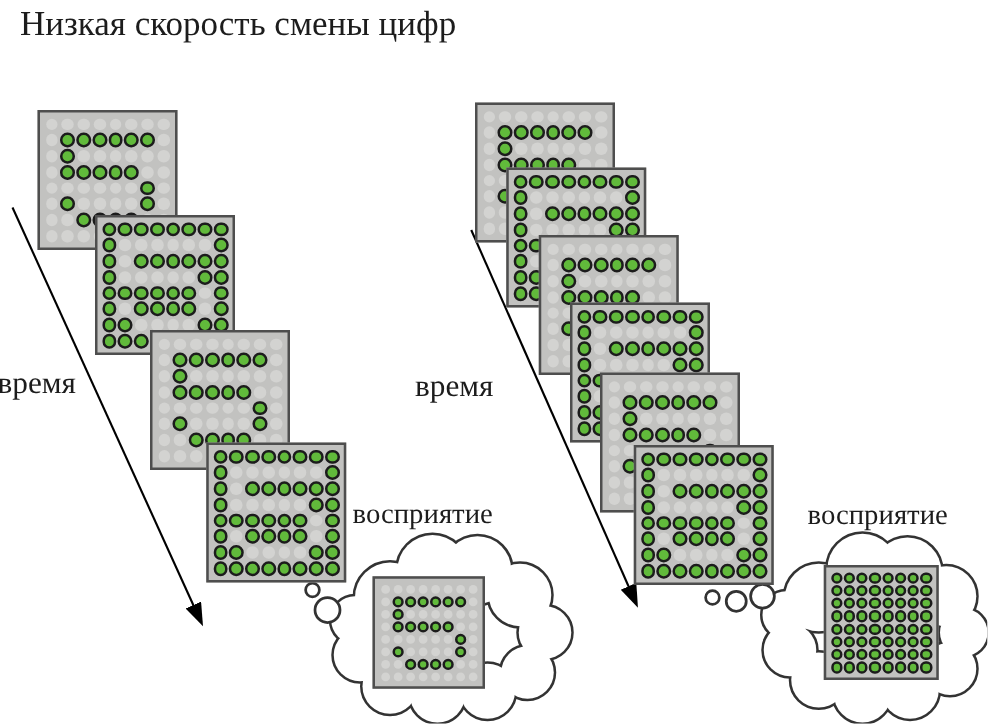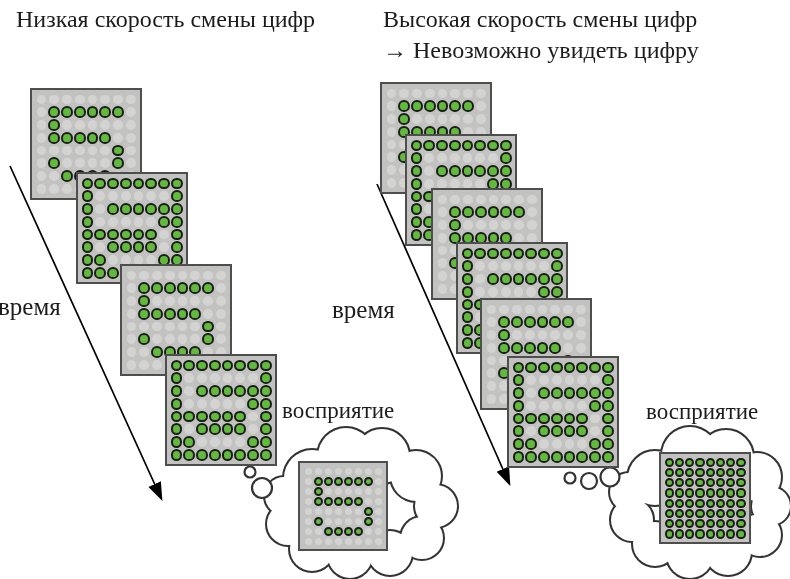--- a/index.html
+++ b/index.html
@@ -1,19 +1,19 @@
 <!DOCTYPE html>
 <html><head>
 <meta charset="utf-8">
 <style>
   html,body{margin:0;padding:0;background:#ffffff;}
   .stage{position:relative;width:790px;height:579px;background:#fff;overflow:hidden;
          font-family:"Liberation Serif","DejaVu Serif",serif;color:#1c1c1c;}
   .underlay,.overlay{position:absolute;left:0;top:0;width:790px;height:579px;pointer-events:none;}
-  .hdr{position:absolute;font-size:24px;line-height:31px;white-space:nowrap;}
+  .hdr{position:absolute;font-size:28px;line-height:31px;white-space:nowrap;}
   .hdr-left{left:16px;top:4px;}
   .hdr-right{left:383px;top:4px;}
   .lbl{position:absolute;white-space:nowrap;}
   .time-left{left:-2px;top:293px;font-size:25px;}
   .time-right{left:332px;top:296px;font-size:25px;}
   .perc-left{left:282px;top:398px;font-size:23px;}
   .perc-right{left:646px;top:399px;font-size:23px;}
   .panel{position:absolute;box-sizing:border-box;background:#c2c2c0;border:2px solid #4e4e4e;
          display:grid;grid-template-columns:repeat(8,1fr);grid-template-rows:repeat(8,1fr);padding:3px;}
   .dot{border-radius:50%;box-sizing:border-box;}
@@ -98,24 +98,20 @@
       <circle cx="610" cy="477" r="9.5"></circle>
     </g>
 
     <line x1="10" y1="166" x2="161" y2="498" stroke="#000" stroke-width="1.7" marker-end="url(#ah)"></line>
     <line x1="377" y1="184" x2="509" y2="483" stroke="#000" stroke-width="1.7" marker-end="url(#ah)"></line>
   </svg>
 
   <div class="hdr hdr-left">
     <div>Низкая скорость смены цифр</div>
   </div>
-  <div class="hdr hdr-right">
-    <div>Высокая скорость смены цифр</div>
-    <div>→ Невозможно увидеть цифру</div>
-  </div>
 
   <div class="lbl time-left">время</div>
   <div class="lbl time-right">время</div>
   <div class="lbl perc-left">восприятие</div>
   <div class="lbl perc-right">восприятие</div>
 
   <div id="panels">
       <div class="panel" style="left: 30px; top: 88px; width: 112px; height: 112px;">
         <div class="dot off"></div>
         <div class="dot off"></div>

